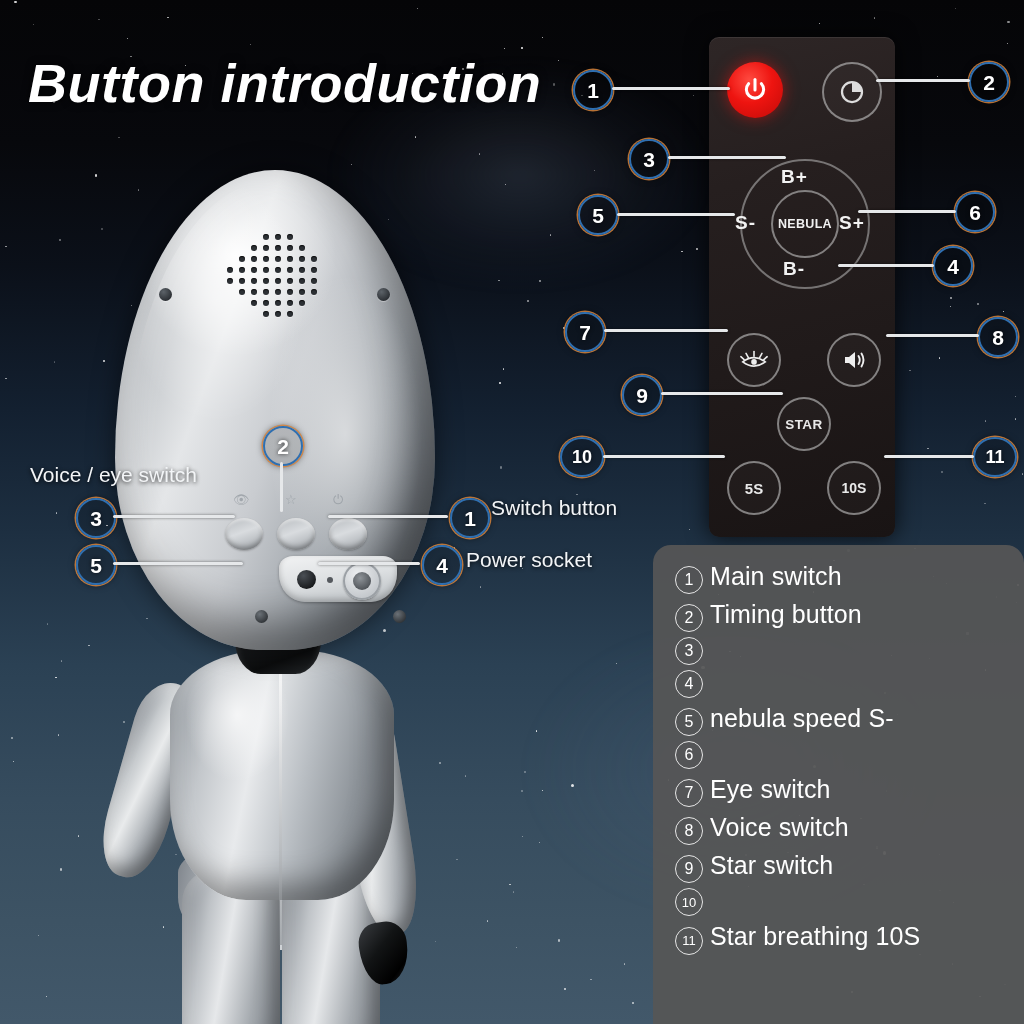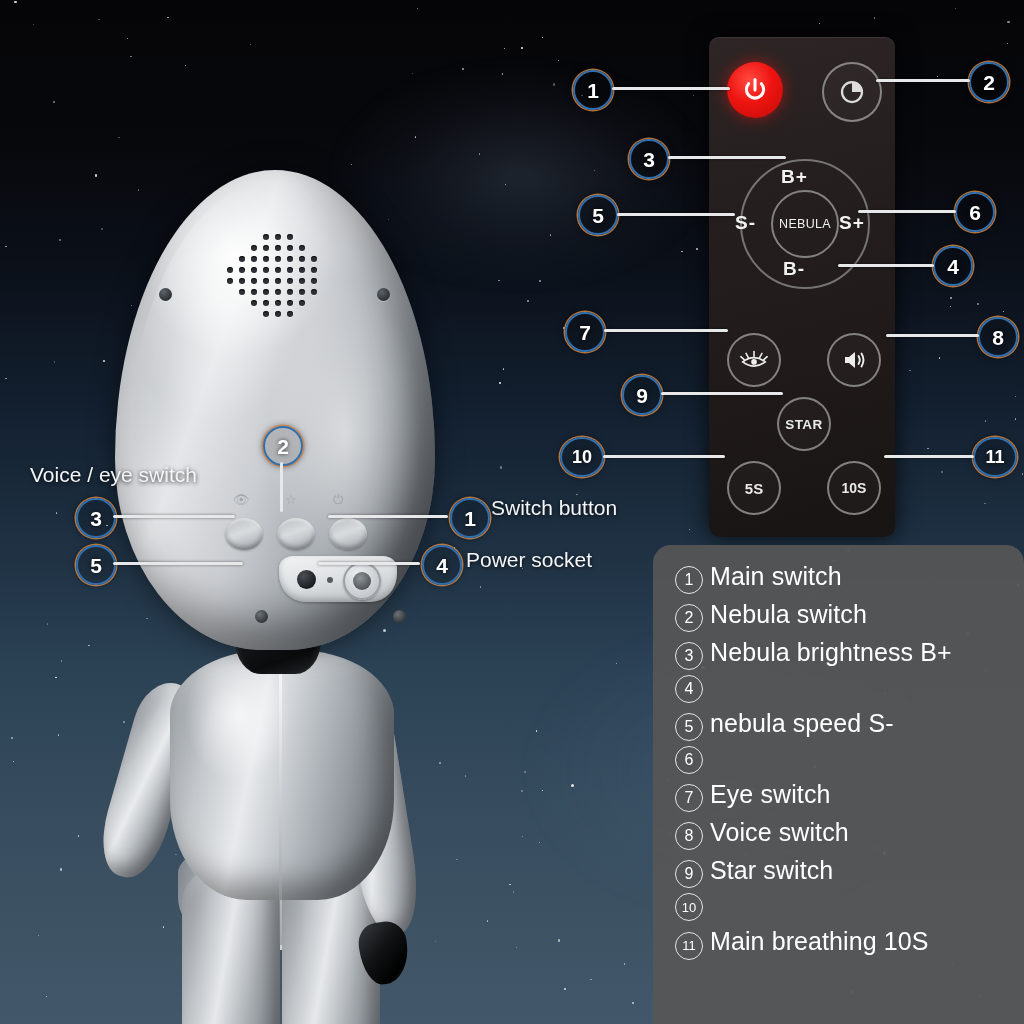--- a/index.html
+++ b/index.html
@@ -147,21 +147,21 @@
   }
   .timer{left:113px;top:25px;width:56px;height:56px;}
   .dpad{
     position:absolute;left:31px;top:122px;width:126px;height:126px;border-radius:50%;
     border:2px solid rgba(185,185,185,.55);
   }
   .nebula-key{
     position:absolute;left:62px;top:153px;width:64px;height:64px;border-radius:50%;
     border:2px solid rgba(195,195,195,.6);
     display:flex;align-items:center;justify-content:center;
-    color:#f0f0f0;font-size:12.5px;font-weight:400;letter-spacing:.3px;
+    color:#f0f0f0;font-size:12.5px;font-weight:700;letter-spacing:.3px;
   }
   .dlabel{position:absolute;color:#f2f2f2;font-size:19px;font-weight:700;letter-spacing:1px;}
   .eye-key{left:18px;top:296px;width:50px;height:50px;}
   .vol-key{left:118px;top:296px;width:50px;height:50px;}
   .star-key{left:68px;top:360px;width:50px;height:50px;font-size:13.5px;letter-spacing:.4px;}
   .s5-key{left:18px;top:424px;width:50px;height:50px;font-size:15px;}
   .s10-key{left:118px;top:424px;width:50px;height:50px;font-size:14px;}
 
   
   .cal{
@@ -416,20 +416,21 @@
       <div class="star" style="left: 553.131px; top: 83.3679px; width: 2.2px; height: 2.2px; opacity: 0.32;"></div>
       <div class="star" style="left: 162.697px; top: 926.268px; width: 1.4px; height: 1.4px; opacity: 0.78;"></div>
       <div class="star" style="left: 53.8157px; top: 361.289px; width: 1.4px; height: 1.4px; opacity: 0.29;"></div>
       <div class="star" style="left: 184.642px; top: 64.7306px; width: 1.4px; height: 1.4px; opacity: 0.75;"></div>
       <div class="star" style="left: 53.1907px; top: 101.164px; width: 1.4px; height: 1.4px; opacity: 0.46;"></div>
       <div class="star" style="left: 984.43px; top: 502.518px; width: 1.4px; height: 1.4px; opacity: 0.37;"></div>
       <div class="star" style="left: 46.5298px; top: 623.115px; width: 1.4px; height: 1.4px; opacity: 0.33;"></div>
       <div class="star" style="left: 938.581px; top: 357.355px; width: 1.4px; height: 1.4px; opacity: 0.81;"></div>
     </div>
 
+  <div class="title">Button introduction</div>
 
   <div class="astro">
     <div class="hips"></div>
     <div class="leg leg-l"></div>
     <div class="leg leg-r"></div>
     <div class="arm arm-l"></div>
     <div class="arm arm-r"></div>
     <div class="glove"></div>
     <div class="torso"></div>
     <div class="zipper"></div>
@@ -609,25 +610,24 @@
   <div class="lead" style="left:884px;top:455px;width:90px;"></div>
 
   <div class="legend">
     <div id="legend-rows">
         <div class="lrow">
           <div class="lnum">1</div>
           <div class="ltext">Main switch</div>
         </div>
         <div class="lrow">
           <div class="lnum">2</div>
-          <div class="ltext">Nebula switch</div>
+          <div class="ltext">Timing button</div>
         </div>
         <div class="lrow">
           <div class="lnum">3</div>
-          <div class="ltext">Nebula brightness B+</div>
         </div>
         <div class="lrow">
           <div class="lnum">4</div>
         </div>
         <div class="lrow">
           <div class="lnum">5</div>
           <div class="ltext">nebula speed S-</div>
         </div>
         <div class="lrow">
           <div class="lnum">6</div>
@@ -642,18 +642,18 @@
         </div>
         <div class="lrow">
           <div class="lnum">9</div>
           <div class="ltext">Star switch</div>
         </div>
         <div class="lrow">
           <div class="lnum two">10</div>
         </div>
         <div class="lrow">
           <div class="lnum two">11</div>
-          <div class="ltext">Main breathing 10S</div>
+          <div class="ltext">Star breathing 10S</div>
         </div>
       </div>
   </div>
 
 </div>
 
 </body></html>

